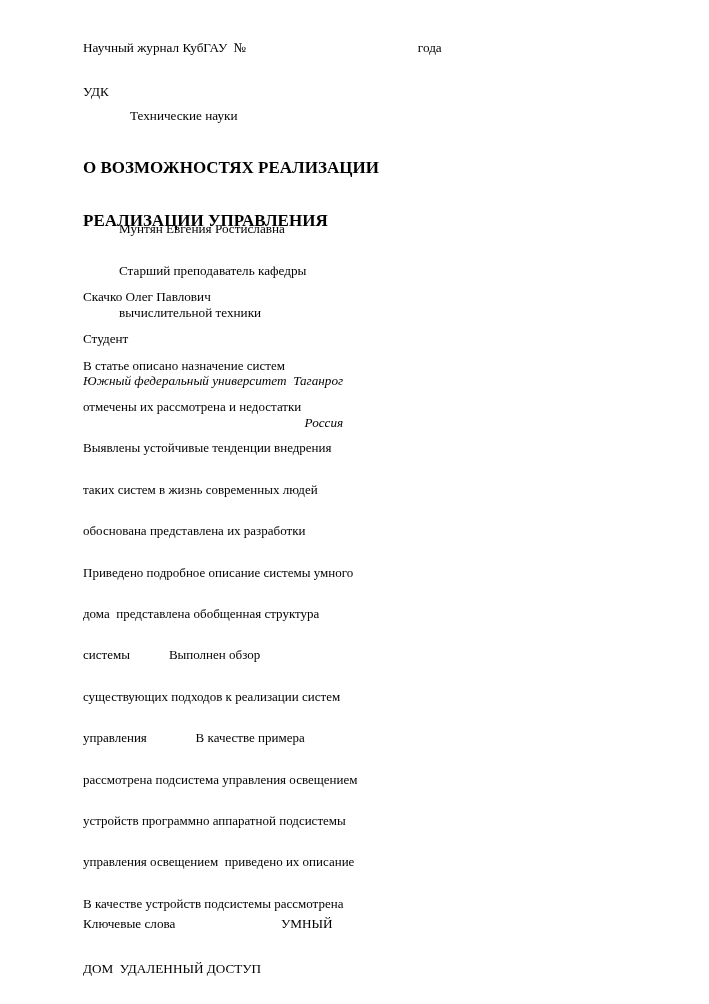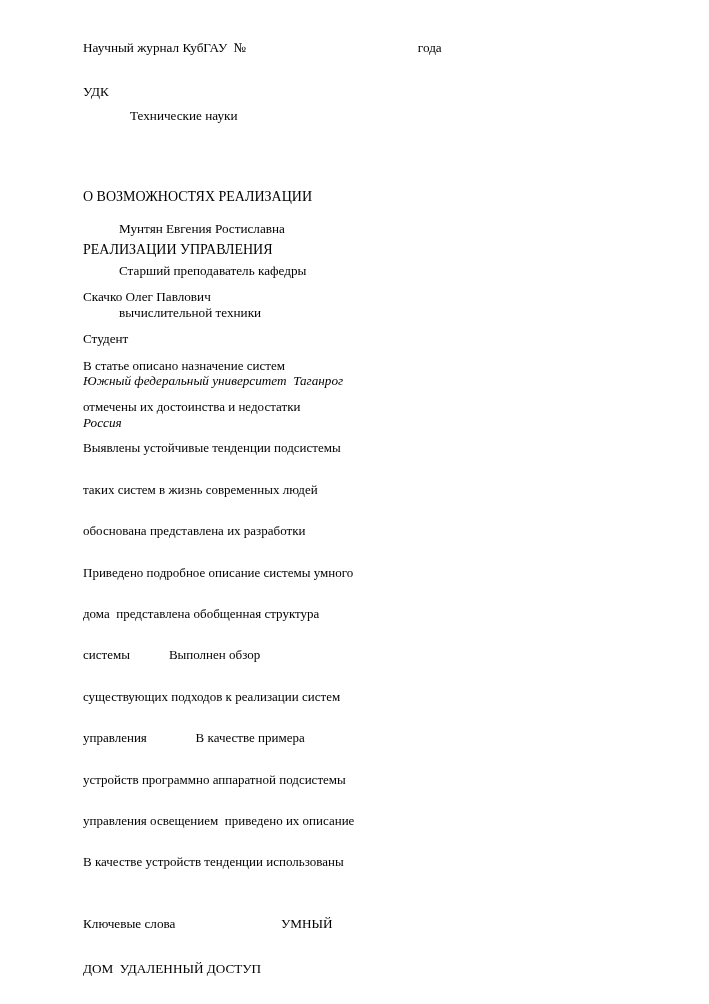--- a/index.html
+++ b/index.html
@@ -21,28 +21,28 @@
     position: absolute;
     left: 83px;
     white-space: pre;
     font-size: 13.2px;
     line-height: 14px;
   }
   .journal-header { top: 41px; }
   .udk            { top: 85px; }
   .section        { top: 109px; left: 130px; text-align: center; }
   .title {
-    top: 153px;
-    font-weight: normal;
-    font-size: 14px;
+    top: 124px;
+    font-weight: bold;
+    font-size: 17px;
     line-height: 17.5px;
   }
   .author-block-1 { top: 194px; margin-left: 36px; }
   .author-block-2 { top: 262px; }
-  .italic { font-style: italic; }
+  .italic { font-style: italic; text-align: right; }
   .abstract {
     top: 331px;
     font-size: 13px;
     line-height: 13.8px;
   }
   .keywords {
     top: 886px;
     line-height: 15px;
   }
 </style>
@@ -70,32 +70,33 @@
 
   <div class="block author-block-2">
     <div>Скачко Олег Павлович</div>
     <div>Студент</div>
     <div class="italic">Южный федеральный университет  Таганрог</div>
     <div class="italic">Россия</div>
   </div>
 
   <div class="block abstract">
     <div>В статье описано назначение систем</div>
-    <div>отмечены их достоинства и недостатки</div>
-    <div>Выявлены устойчивые тенденции подсистемы</div>
+    <div>отмечены их рассмотрена и недостатки</div>
+    <div>Выявлены устойчивые тенденции внедрения</div>
     <div>таких систем в жизнь современных людей</div>
     <div>обоснована представлена их разработки</div>
     <div>Приведено подробное описание системы умного</div>
     <div>дома  представлена обобщенная структура</div>
     <div>системы            Выполнен обзор</div>
     <div>существующих подходов к реализации систем</div>
     <div>управления               В качестве примера</div>
+    <div>рассмотрена подсистема управления освещением</div>
     <div>устройств программно аппаратной подсистемы</div>
     <div>управления освещением  приведено их описание</div>
-    <div>В качестве устройств тенденции использованы</div>
+    <div>В качестве устройств подсистемы рассмотрена</div>
     
     
     
     
     
     
     
     
     
     

